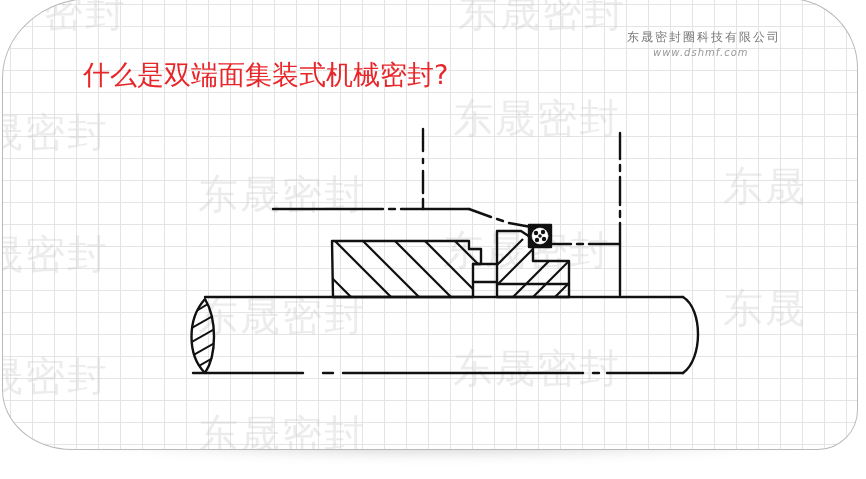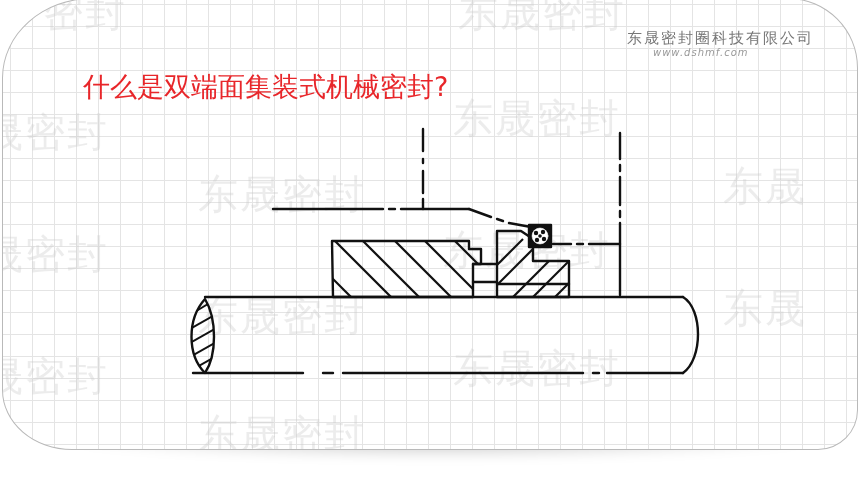--- a/index.html
+++ b/index.html
@@ -33,24 +33,24 @@
   }
   .wm {
     position: absolute; color: rgba(200,200,200,0.35);
     font-size: 40px; letter-spacing: 2px; white-space: nowrap;
     font-family: "DejaVu Sans", sans-serif;
   }
   .title {
     position: absolute; color: #e8262a; font-size: 27px; white-space: nowrap;
     font-family: "DejaVu Sans", sans-serif; letter-spacing: 0px;
   }
-  .title.l1 { left: 80px; top: 58px; margin-top: 12px; }
+  .title.l1 { left: 80px; top: 58px; }
   .title.l2 { left: 34px; top: 84px; }
   .company {
-    position: absolute; left: 624px; top: 30px; font-size: 15px; color: #777;
+    position: absolute; left: 624px; top: 30px; font-size: 12px; color: #777;
     letter-spacing: 2px; font-family: "DejaVu Serif", serif;
   }
   .url {
     position: absolute; left: 650px; top: 48px; font-size: 10px; color: #999;
     font-style: italic; letter-spacing: 1px; font-family: "DejaVu Sans", sans-serif;
   }
   .caption {
     position: absolute; left: 304px; top: 388px; font-size: 14px; color: #333;
     font-family: "DejaVu Sans", sans-serif; white-space: nowrap;
   }

